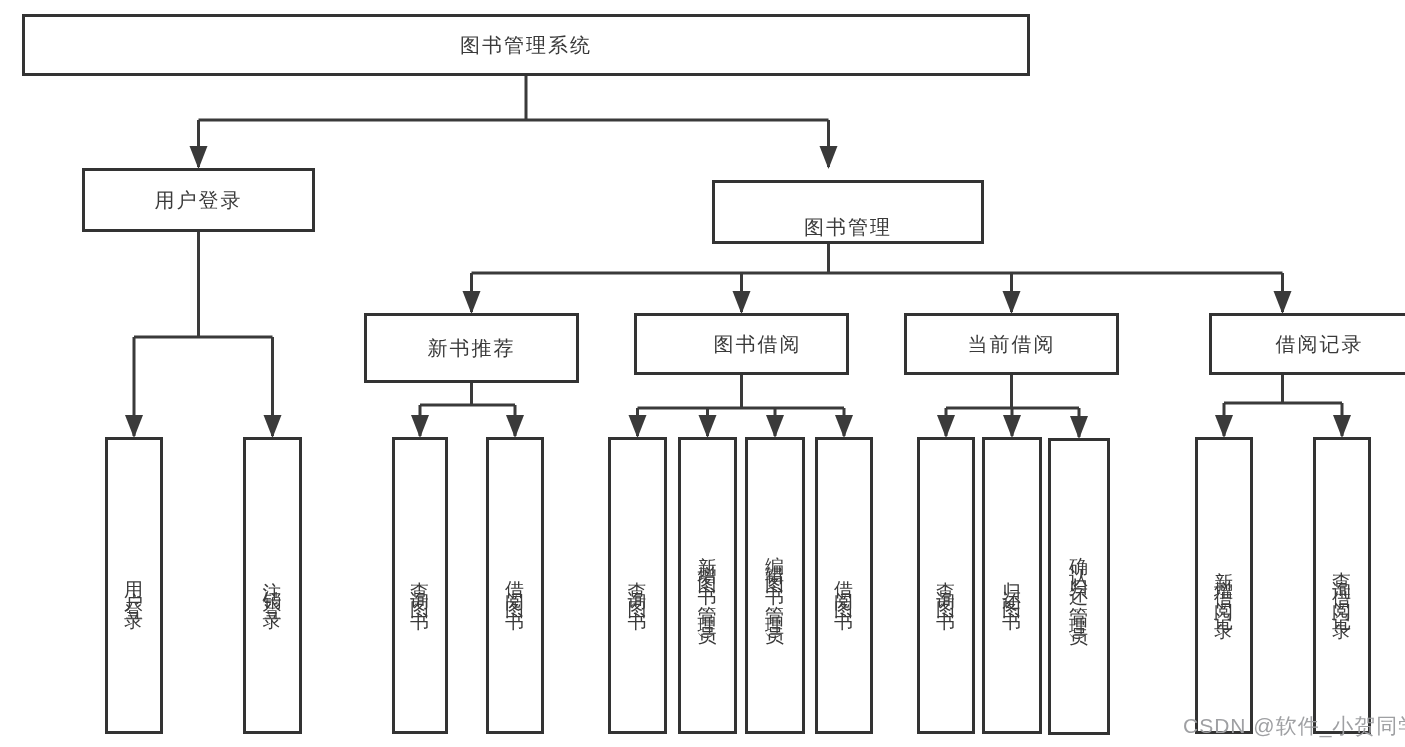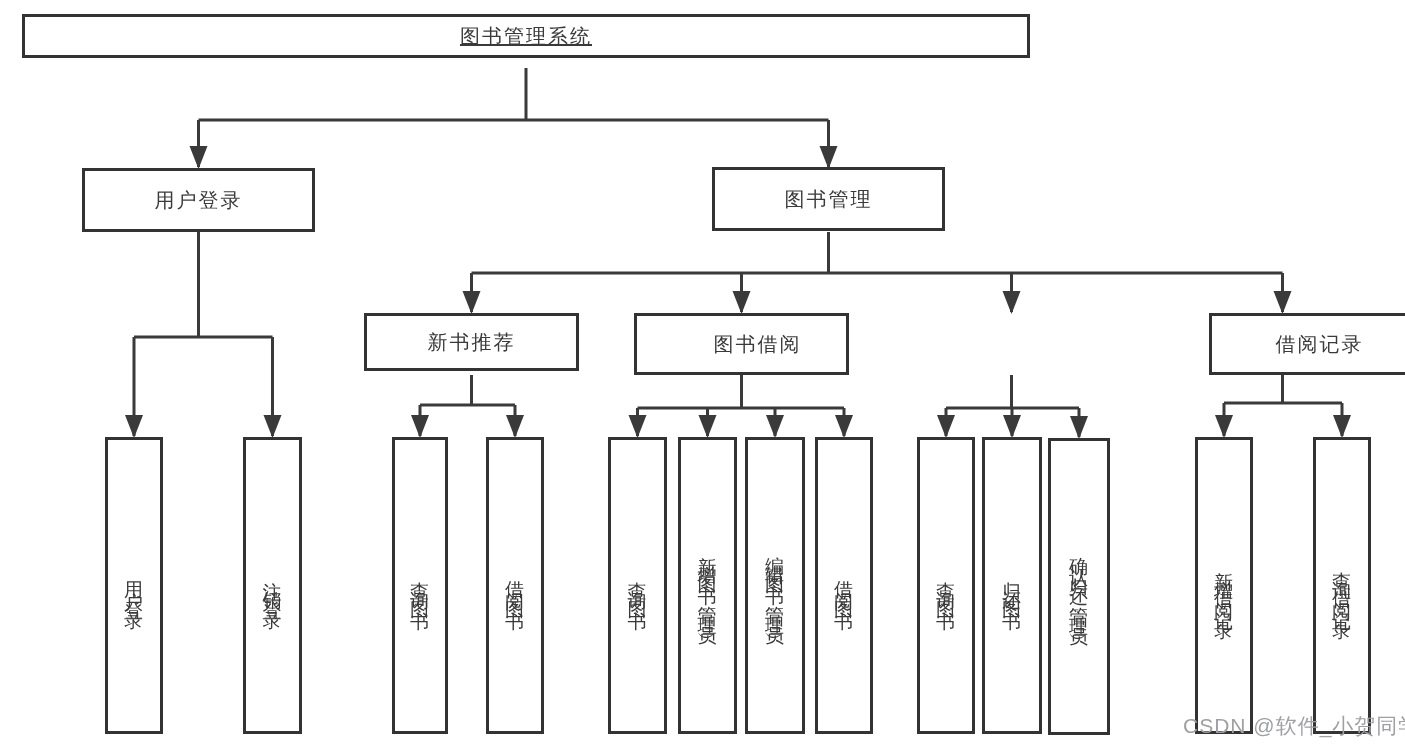--- a/index.html
+++ b/index.html
@@ -34,24 +34,24 @@
   .hbox { font-size: 20px; letter-spacing: 2px; white-space: nowrap; }
   .vbox .vtext {
     writing-mode: vertical-rl;
     text-orientation: mixed;
     font-size: 19px;
     line-height: 1;
     letter-spacing: 10px;
     white-space: nowrap;
   }
   
-  #n-root { left: 22px;   top: 14px;  width: 1008px; height: 44px; text-decoration: underline; }
+  #n-root { left: 22px;   top: 14px;  width: 1008px; height: 62px; }
   #n-l2a  { left: 82px;   top: 168px; width: 233px;  height: 64px; }
-  #n-l2b  { left: 712px;  top: 167px; width: 233px;  height: 64px; }
-  #n-l3a  { left: 364px;  top: 313px; width: 215px;  height: 58px; }
+  #n-l2b  { left: 712px;  top: 180px; width: 272px;  height: 64px; align-items: flex-end; }
+  #n-l3a  { left: 364px;  top: 313px; width: 215px;  height: 70px; }
   #n-l3b  { left: 634px;  top: 313px; width: 215px;  height: 62px; padding-left: 32px; }
   #n-l3c  { left: 904px;  top: 313px; width: 215px;  height: 62px; }
   #n-l3d  { left: 1172px; top: 313px; width: 221px;  height: 62px; margin-left: 37px; }
   #n-a1   { left: 105px;  top: 437px; width: 58px;   height: 297px; }
   #n-a2   { left: 243px;  top: 437px; width: 59px;   height: 297px; }
   #n-b1   { left: 392px;  top: 437px; width: 56px;   height: 297px; }
   #n-b2   { left: 486px;  top: 437px; width: 58px;   height: 297px; }
   #n-c1   { left: 608px;  top: 437px; width: 59px;   height: 297px; }
   #n-c2   { left: 678px;  top: 437px; width: 59px;   height: 297px; }
   #n-c3   { left: 745px;  top: 437px; width: 60px;   height: 297px; }
@@ -137,20 +137,23 @@
   <div class="box hbox" id="n-l2b">
     <span>图书管理</span>
   </div>
 
   <div class="box hbox" id="n-l3a">
     <span>新书推荐</span>
   </div>
   <div class="box hbox" id="n-l3b">
     <span>图书借阅</span>
   </div>
+  <div class="box hbox" id="n-l3c">
+    <span>当前借阅</span>
+  </div>
   <div class="box hbox" id="n-l3d">
     <span>借阅记录</span>
   </div>
 
   <div class="box vbox" id="n-a1">
     <span class="vtext">用户登录</span>
   </div>
   <div class="box vbox" id="n-a2">
     <span class="vtext">注销登录</span>
   </div>

